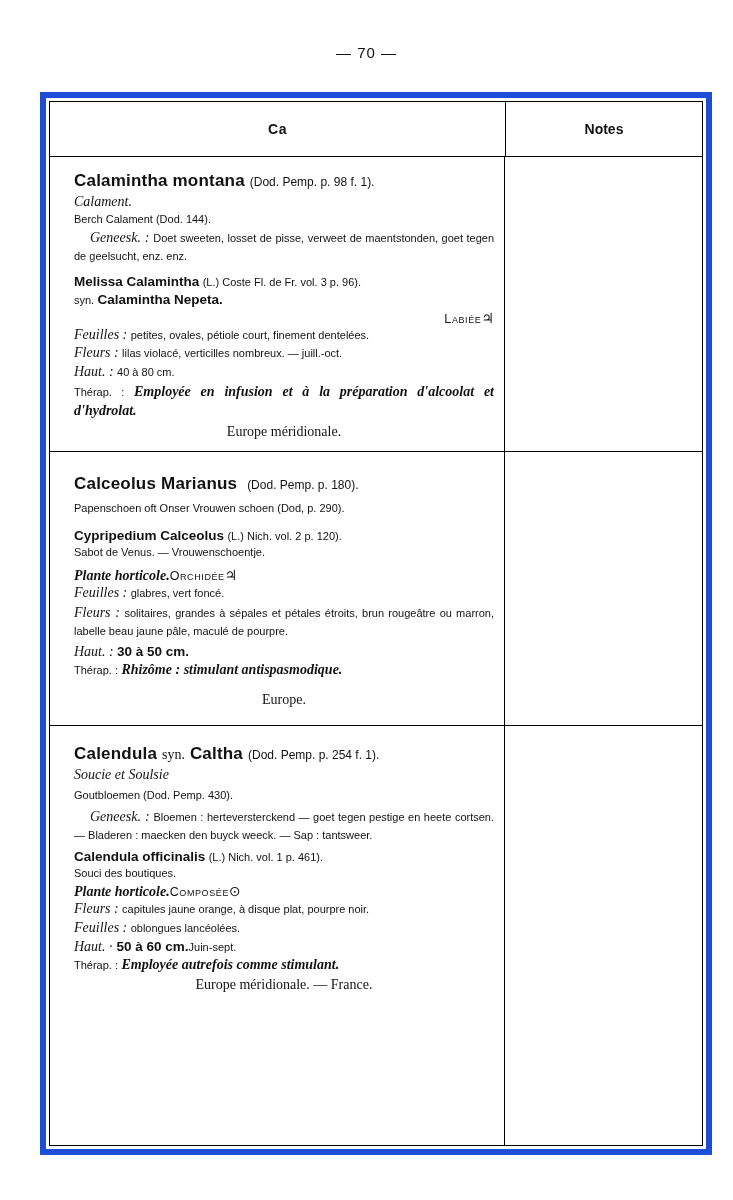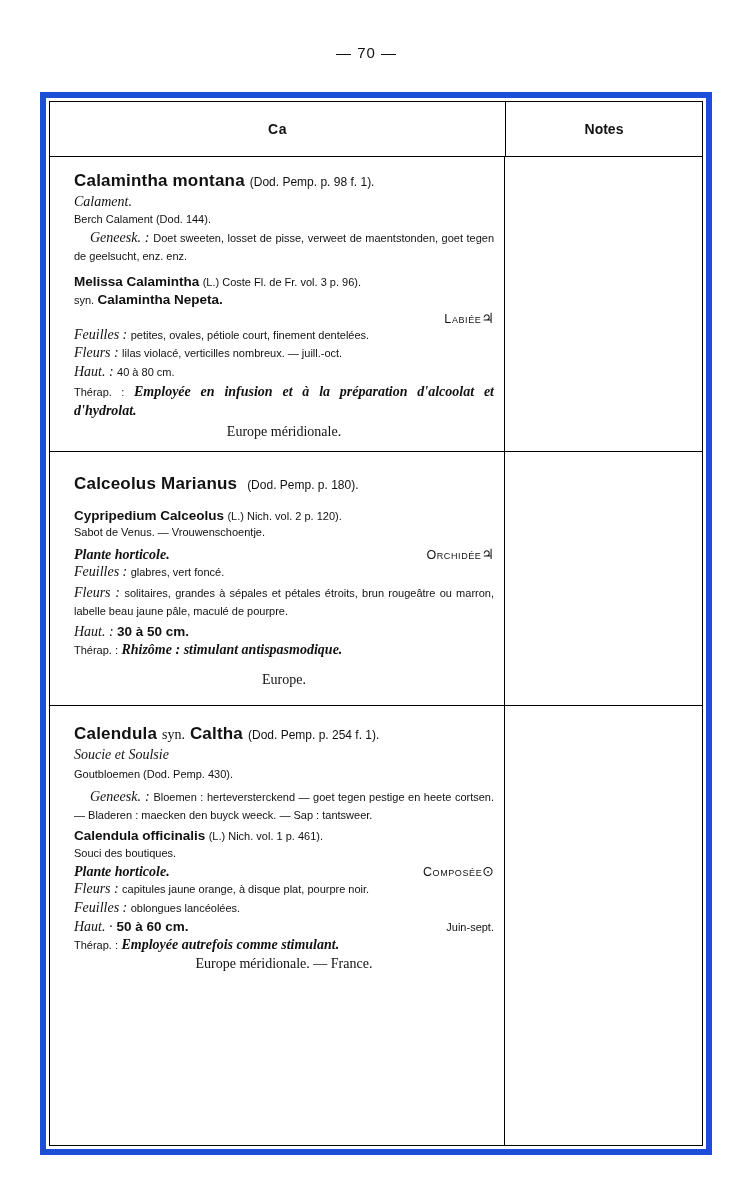--- a/index.html
+++ b/index.html
@@ -181,21 +181,20 @@
     font-variant: small-caps;
   }
   .sym {
     font-family: "DejaVu Sans", sans-serif;
     font-size: 14px;
   }
 
   .row-with-fam {
     display: flex;
     align-items: baseline;
-    justify-content: space-between;
   }
 </style>
 </head>
 <body>
 
 <div class="page">
 
   <div class="page-number">— 70 —</div>
 
   <div class="table-frame">
@@ -267,20 +266,21 @@
         </div>
 
         <div class="entry-row">
           <div class="entry-main">
 
             <div class="title-line" style="margin-top:12px">
               <span>Calceolus Marianus</span>
               &nbsp;<span class="auth">(Dod. Pemp. p. 180).</span>
             </div>
 
+            <div class="sans line" style="margin-top:6px">Papenschoen oft Onser Vrouwen schoen (Dod, p. 290).</div>
 
             <div class="line" style="margin-top:12px">
               <span class="sans-b">Cypripedium Calceolus</span>
               <span class="sans">(L.) Nich. vol. 2 p. 120).</span>
             </div>
 
             <div class="sans line">Sabot de Venus. — Vrouwenschoentje.</div>
 
             <div class="row-with-fam" style="margin-top:6px">
               <span class="ital-bold">Plante horticole.</span>

